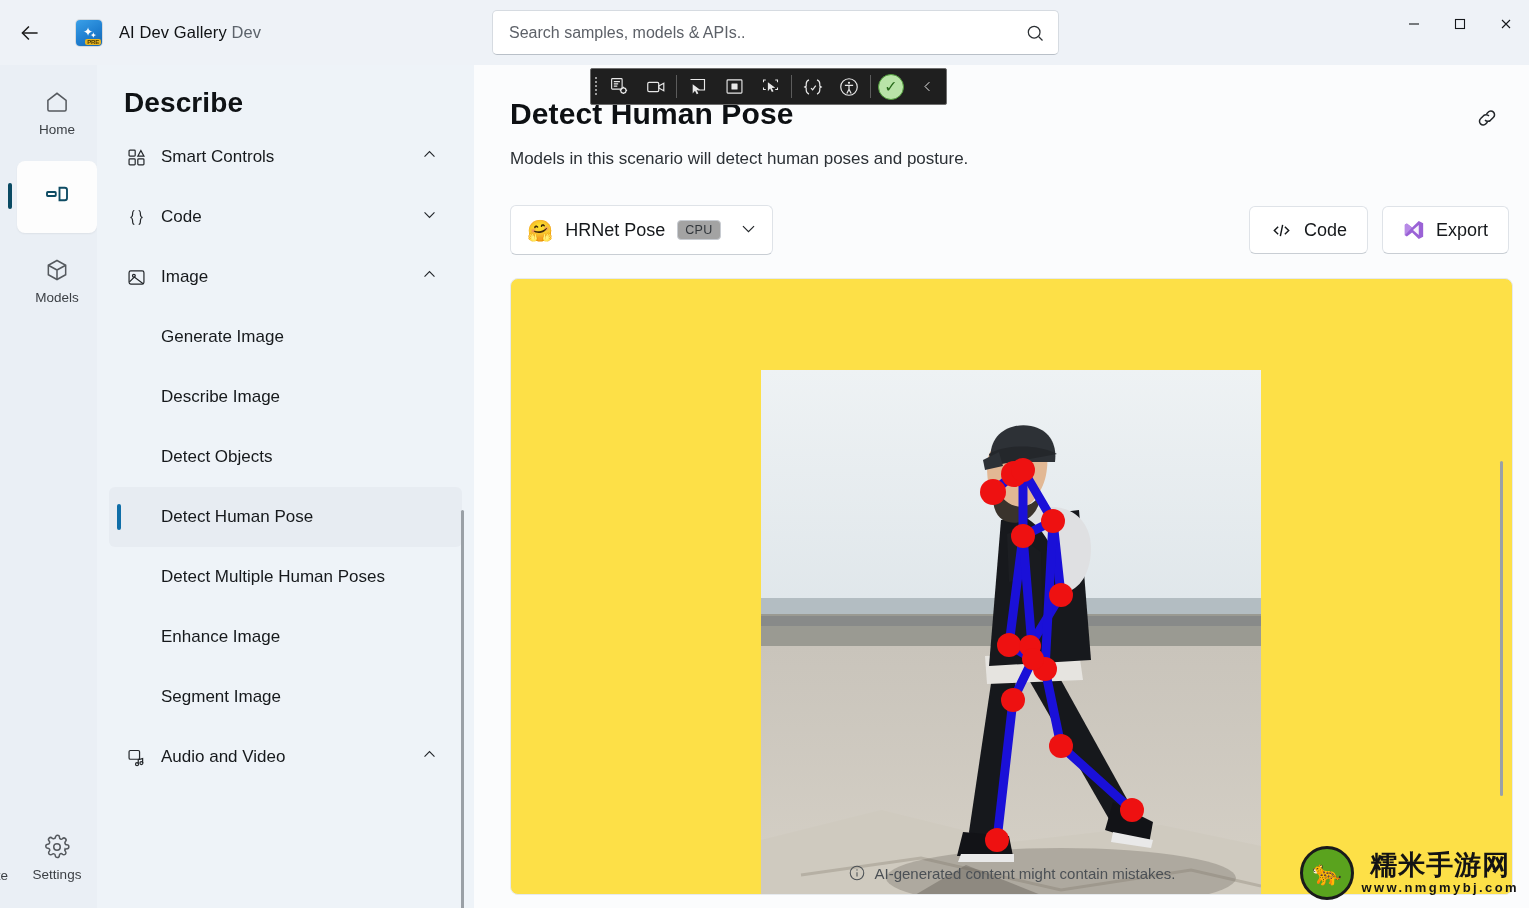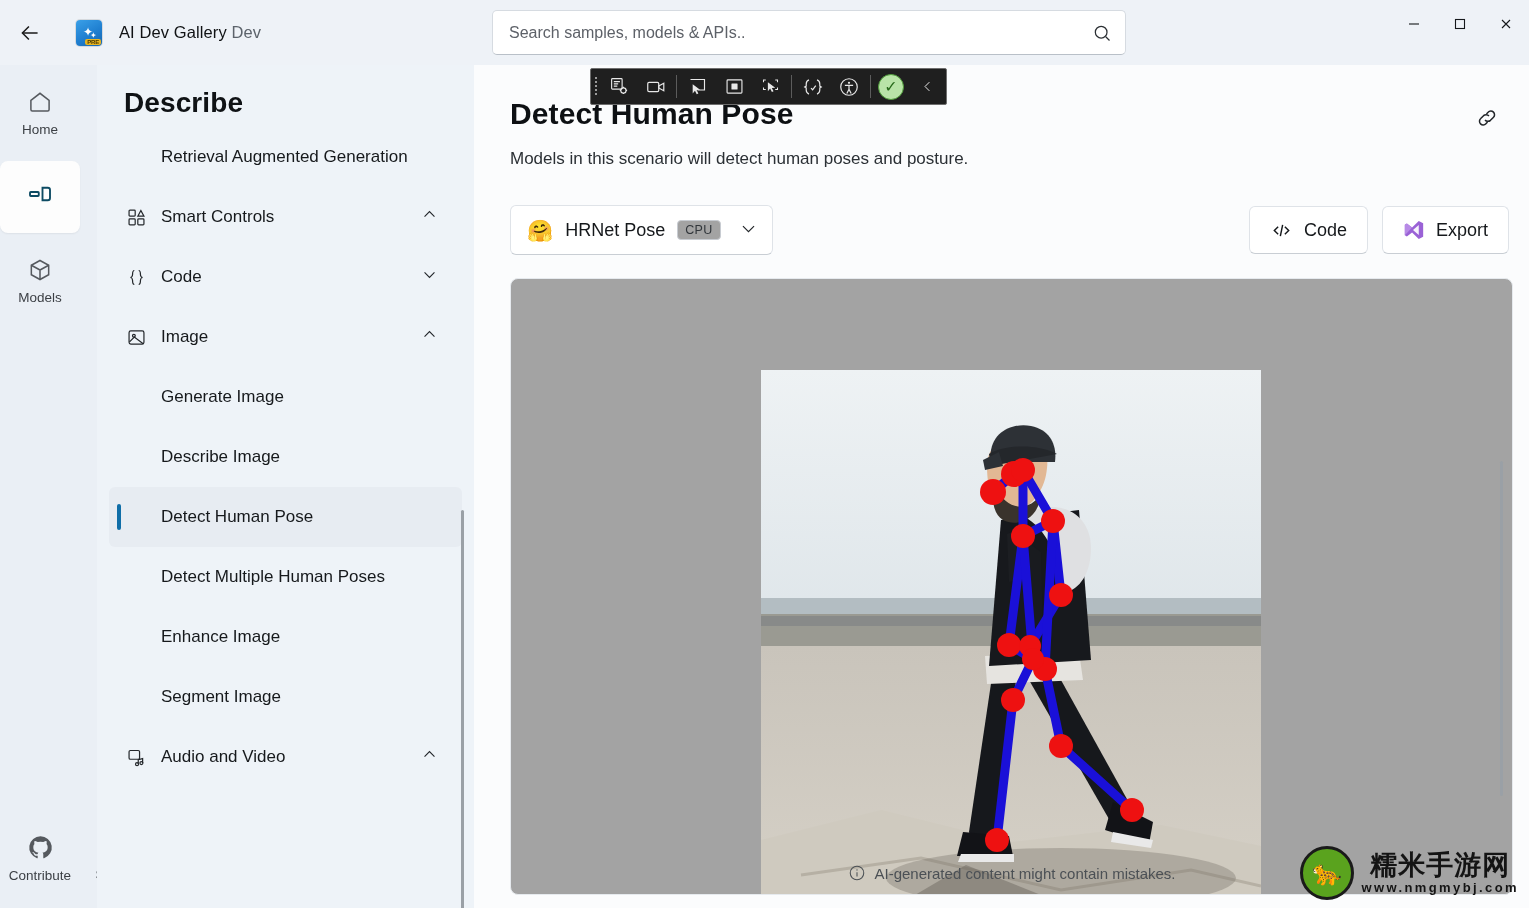--- a/index.html
+++ b/index.html
@@ -34,41 +34,41 @@
   .app-icon .pre {
     position:absolute; right:1px; bottom:1px; background:#e6b422; color:#4a3a00;
     font-size:6px; font-weight:bold; padding:0 2px; border-radius:2px; letter-spacing:-.2px;
   }
   .app-title {
     margin-left:17px; font-size:16.5px; color:#101214; letter-spacing:.1px;
   }
   .app-title .dev { color:#5c636b; }
 
   .searchbox {
-    position:absolute; left:492px; top:10px; width:634px; height:45px;
+    position:absolute; left:492px; top:10px; width:567px; height:45px;
     background:#ffffff; border:1px solid #d6dbe1; border-bottom-color:#b9c0c8;
     border-radius:5px; display:flex; align-items:center; padding:0 13px 0 16px;
   }
   .searchbox input {
     flex:1; border:none; outline:none; font-size:16px; color:#1b1b1b;
     font-family:"Liberation Sans", sans-serif; background:transparent;
   }
   .searchbox input::placeholder { color:#5d6view; color:#5d6168; }
   .search-icon { width:20px; height:20px; color:#2b2f33; flex:0 0 auto; }
 
   .wincontrols { position:absolute; right:0; top:0; height:48px; display:flex; }
   .wc {
     width:46px; height:48px; display:flex; align-items:center; justify-content:center;
     color:#15181b;
   }
 
   
   .rail {
     position:absolute; left:0; top:65px; width:97px; height:843px;
-    background:#eaeff5; display:flex; flex-direction:column; align-items:flex-start;
+    background:#eaeff5; display:flex; flex-direction:column; align-items:flex-end;
   }
   .rail-item {
     width:80px; height:72px; margin-top:12px; border-radius:8px;
     display:flex; flex-direction:column; align-items:center; justify-content:center;
     gap:7px; color:#55595e; position:relative;
   }
   .rail-item span.lbl { font-size:13.5px; color:#3b3f44; }
   .rail-item.selected { background:#fdfdfd; box-shadow:0 1px 2px rgba(0,0,0,.06); }
   .rail-item.selected .pill {
     position:absolute; left:-9px; top:22px; width:4px; height:26px;
@@ -144,21 +144,21 @@
   .right-actions { margin-left:auto; display:flex; gap:14px; }
   .act-btn {
     height:48px; background:#fff; border:1px solid #dfe3e8; border-bottom-color:#c9ced4;
     border-radius:6px; display:flex; align-items:center; gap:11px; padding:0 20px;
     font-size:18px; color:#15181b;
   }
   .vs-ico { width:22px; height:22px; }
 
   .result-card {
     position:absolute; left:36px; top:213px; width:1003px; height:617px;
-    background:#a3a3a3; border:1px solid #e6eaee; border-radius:8px; overflow:hidden;
+    background:#fde047; border:1px solid #e6eaee; border-radius:8px; overflow:hidden;
   }
   .result-img-wrap {
     position:absolute; left:250px; top:91px; width:500px; height:545px;
   }
   .result-card .disclaimer {
     position:absolute; left:0; right:0; bottom:12px; display:flex; align-items:center;
     justify-content:center; gap:9px; font-size:15px; color:#4b5055;
   }
   .card-scroll {
     position:absolute; right:9px; top:182px; width:3px; height:335px;
@@ -290,24 +290,20 @@
         </svg>
         <span class="lbl">Settings</span>
       </div>
     </div>
   </div>
 
   <div class="navpane">
     <h1>Describe</h1>
     <div class="nav-list" style="margin-top:-4px;">
 
-      <div class="nav-row child">
-        <span class="nav-ico"></span>
-        <span>Retrieval Augmented Generation</span>
-      </div>
 
       <div class="nav-row">
         <span class="nav-ico">
           <svg width="21" height="21" viewBox="0 0 24 24" fill="none" stroke="currentColor" stroke-width="1.4">
             <rect x="3.5" y="3.5" width="7" height="7" rx="1"></rect>
               <rect x="3.5" y="13.5" width="7" height="7" rx="1"></rect>
             <rect x="13.5" y="13.5" width="7" height="7" rx="1"></rect>
               <path d="M13.5 10.5 17 4l3.5 6.5z"></path>
           </svg>
         </span>
@@ -350,20 +346,24 @@
         </span>
       </div>
 
       <div class="nav-row child">
         <span class="nav-ico"></span>
         <span>Generate Image</span>
       </div>
       <div class="nav-row child">
         <span class="nav-ico"></span>
         <span>Describe Image</span>
+      </div>
+      <div class="nav-row child">
+        <span class="nav-ico"></span>
+        <span>Detect Objects</span>
       </div>
 
       <div class="nav-row child selected">
         <span class="selbar"></span>
         <span class="nav-ico"></span>
         <span>Detect Human Pose</span>
       </div>
 
       <div class="nav-row child">
         <span class="nav-ico"></span>

